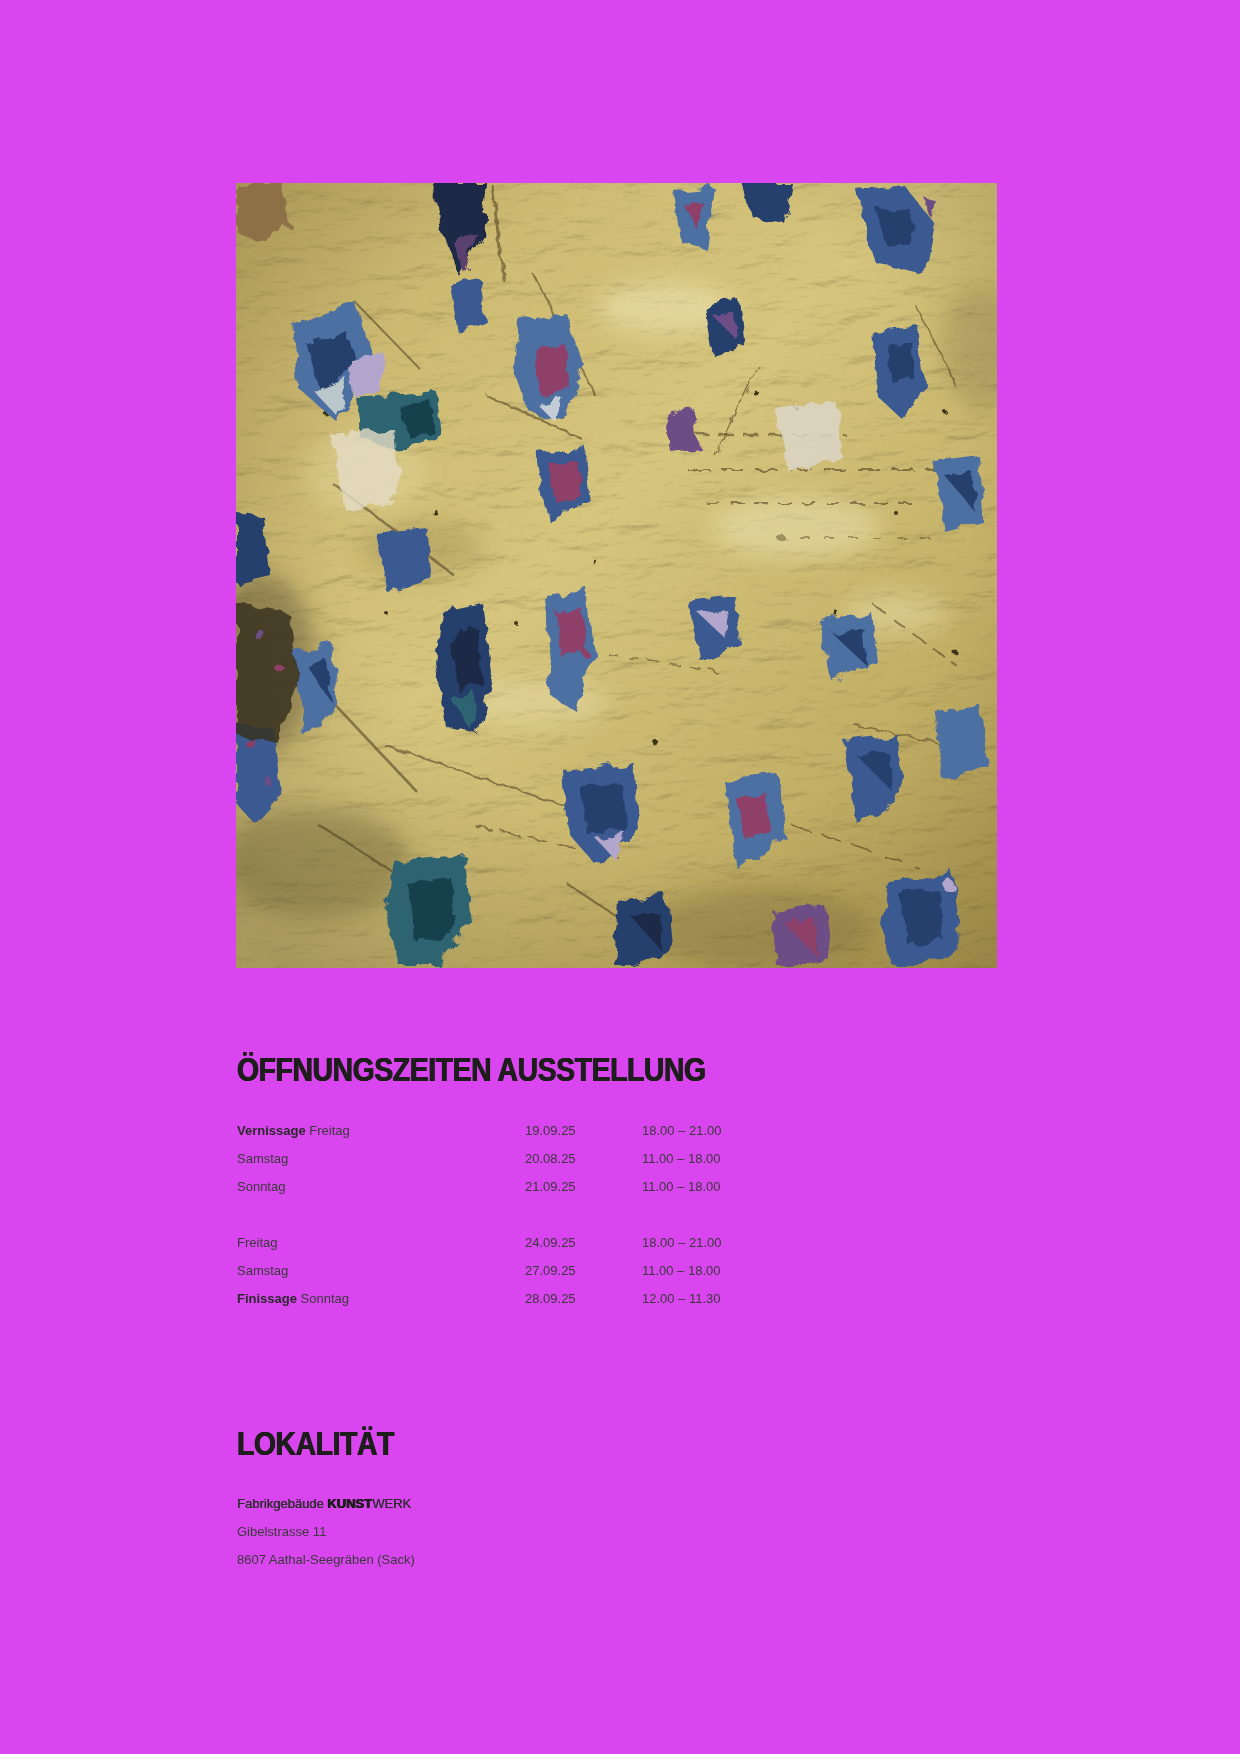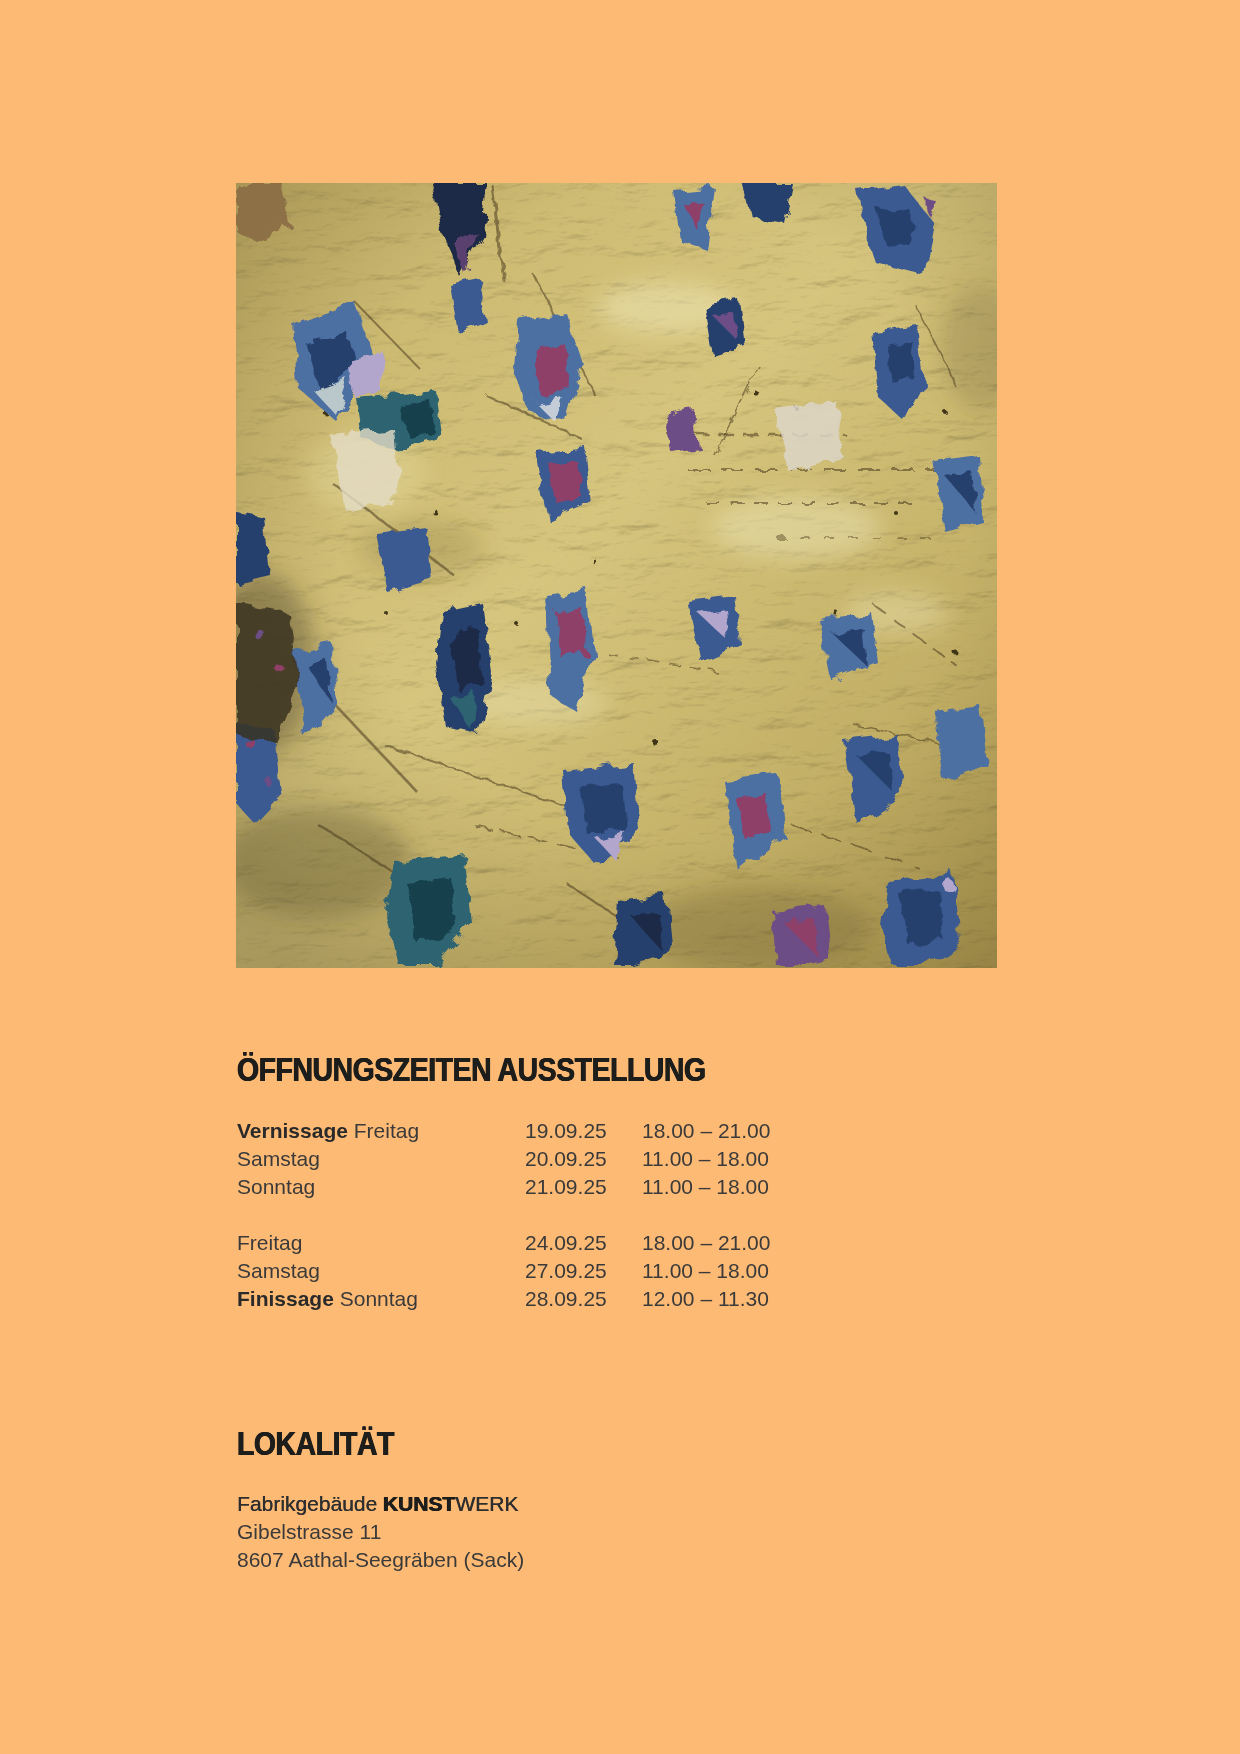--- a/index.html
+++ b/index.html
@@ -1,36 +1,36 @@
 <!DOCTYPE html>
 <html><head>
 <meta charset="utf-8">
 <style>
   * { margin:0; padding:0; box-sizing:border-box; }
   html, body { background:#ffffff; }
   .page {
     position:relative; width:1240px; height:1754px;
-    background:#fdba74; overflow:hidden;
+    background:#d946ef; overflow:hidden;
     font-family:"Liberation Sans", sans-serif;
     color:#3a3a3a;
   }
   .art {
     position:absolute; left:236px; top:183px;
     width:761px; height:785px; display:block;
   }
   .heading {
     position:absolute; left:237px;
     font-size:33px; line-height:40px; font-weight:700;
     color:#1d1d1b; letter-spacing:-0.5px; white-space:nowrap;
     text-shadow:0.5px 0 currentColor, -0.5px 0 currentColor;
     transform:scaleX(0.86); transform-origin:0 50%;
   }
   #opening-title { top:1050px; }
   #location-title { top:1424px; }
-  .body-text { font-size:21px; line-height:28px; color:#3a3a3a; }
+  .body-text { font-size:13px; line-height:28px; color:#3a3a3a; }
   .schedule { position:absolute; left:237px; top:1117px; }
   .s-row { display:flex; }
   .s-row .day  { width:288px; }
   .s-row .date { width:108px; }
   .s-row .time { flex:1;margin-left:9px; }
   .gap { height:28px; }
   .b { font-weight:700; color:#2a2a2a; }
   .note { position:absolute; left:237px; top:1338px; }
   .address { position:absolute; left:237px; top:1490px; }
   .md { color:#2e2e2e; text-shadow:0.35px 0 currentColor;margin-top:32px; }
@@ -198,21 +198,21 @@
   <h1 class="heading" id="opening-title">ÖFFNUNGSZEITEN AUSSTELLUNG</h1>
 
   <div class="schedule body-text">
     <div class="s-row">
       <span class="day"><span class="b">Vernissage</span> <span>Freitag</span></span>
       <span class="date">19.09.25</span>
       <span class="time">18.00 – 21.00</span>
     </div>
     <div class="s-row">
       <span class="day"><span class="b"></span> <span>Samstag</span></span>
-      <span class="date">20.09.25</span>
+      <span class="date">20.08.25</span>
       <span class="time">11.00 – 18.00</span>
     </div>
     <div class="s-row">
       <span class="day"><span class="b"></span> <span>Sonntag</span></span>
       <span class="date">21.09.25</span>
       <span class="time">11.00 – 18.00</span>
     </div>
     <div class="gap"></div>
     <div class="s-row">
       <span class="day"><span class="b"></span> <span>Freitag</span></span>

